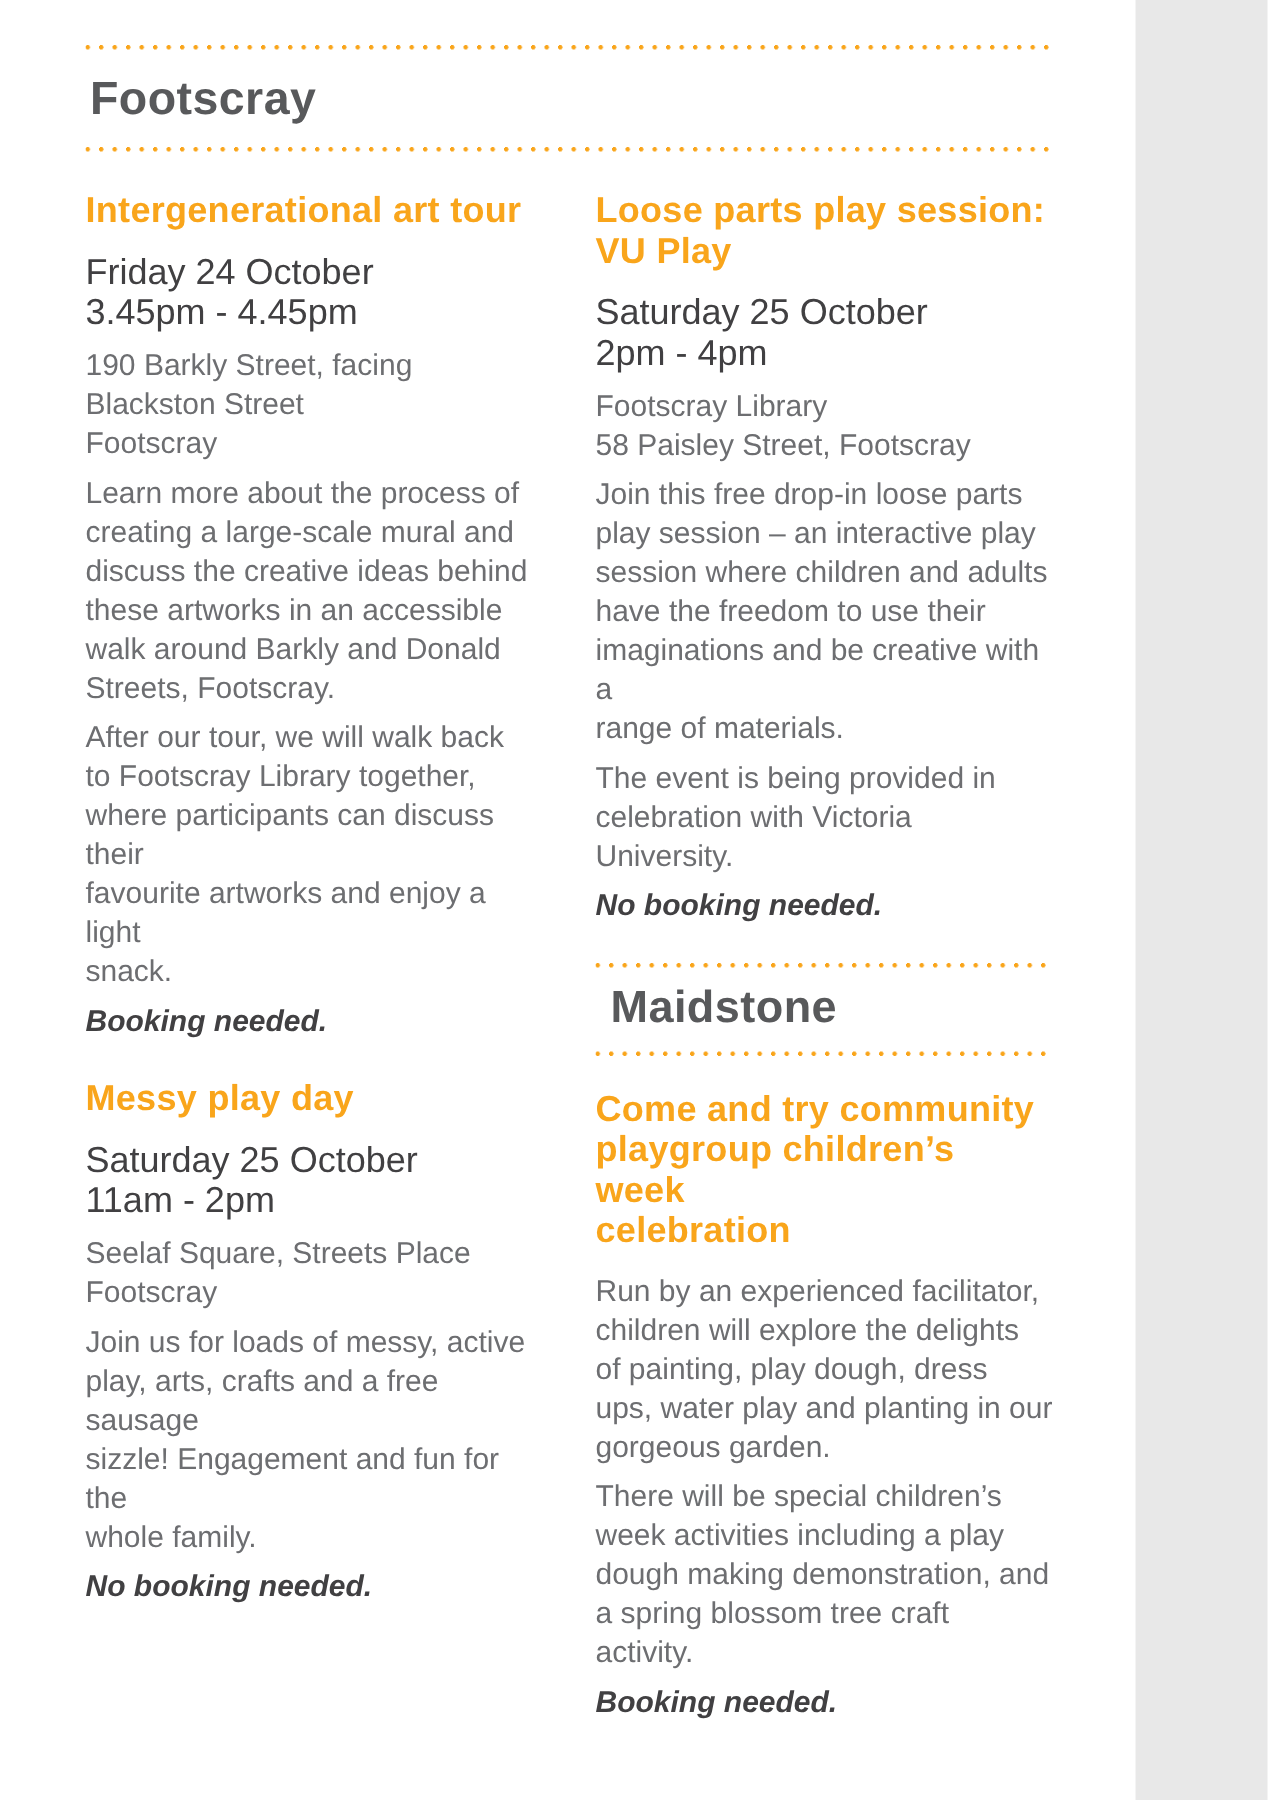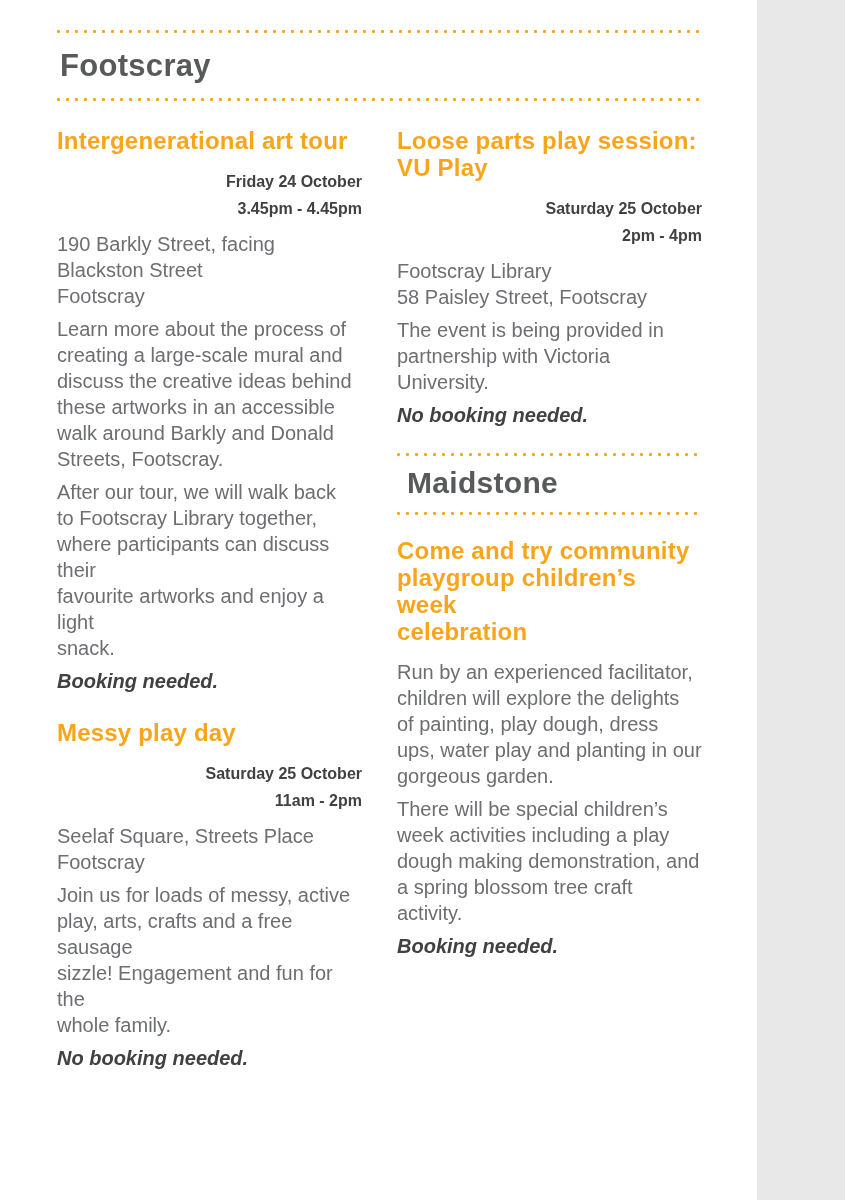--- a/index.html
+++ b/index.html
@@ -47,27 +47,26 @@
   .event-title{
     font-size:24px;
     font-weight:bold;
     color:var(--accent);
     line-height:27px;
     white-space:pre-line;
     margin:0 0 14px 0;
     letter-spacing:.2px;
   }
   .datetime{
-    font-size:16px;
-    font-weight:bold;
+    font-size:24px;
+    font-weight:normal;
     color:var(--bold);
     line-height:27px;
     white-space:pre-line;
     margin:0 0 9px 0;
-    text-align:right;
   }
   .location{
     font-size:20px;
     color:var(--body);
     line-height:26px;
     white-space:pre-line;
     margin:0 0 7px 0;
   }
   .body-par{
     font-size:20px;
@@ -143,22 +142,28 @@
 
     <div class="col">
 
       <article class="event">
         <h2 class="event-title">Loose parts play session:
 VU Play</h2>
         <p class="datetime">Saturday 25 October
 2pm - 4pm</p>
         <p class="location">Footscray Library
 58 Paisley Street, Footscray</p>
+        <p class="body-par">Join this free drop-in loose parts
+play session – an interactive play
+session where children and adults
+have the freedom to use their
+imaginations and be creative with a
+range of materials.</p>
         <p class="body-par">The event is being provided in
-partnership with Victoria University.</p>
+celebration with Victoria University.</p>
         <p class="booking">No booking needed.</p>
       </article>
 
       <header class="sub-header">
         <div class="dotted"></div>
         <h1 class="region-title">Maidstone</h1>
         <div class="dotted"></div>
       </header>
 
       <article class="event">

